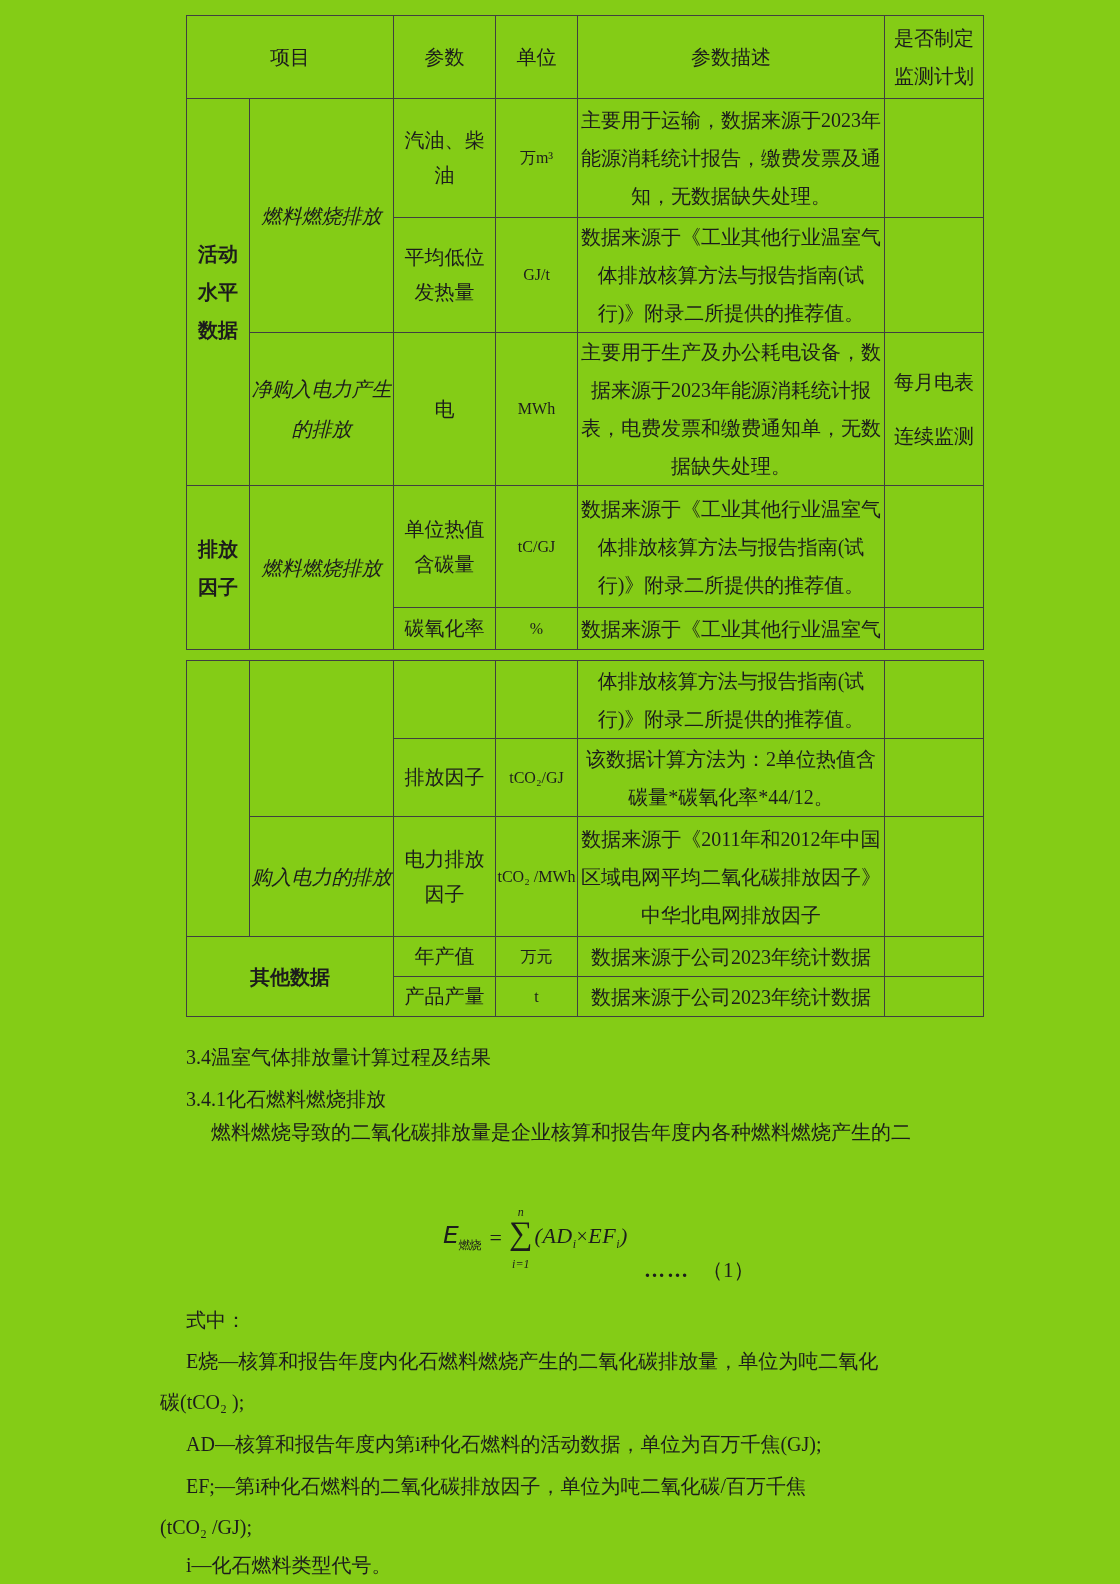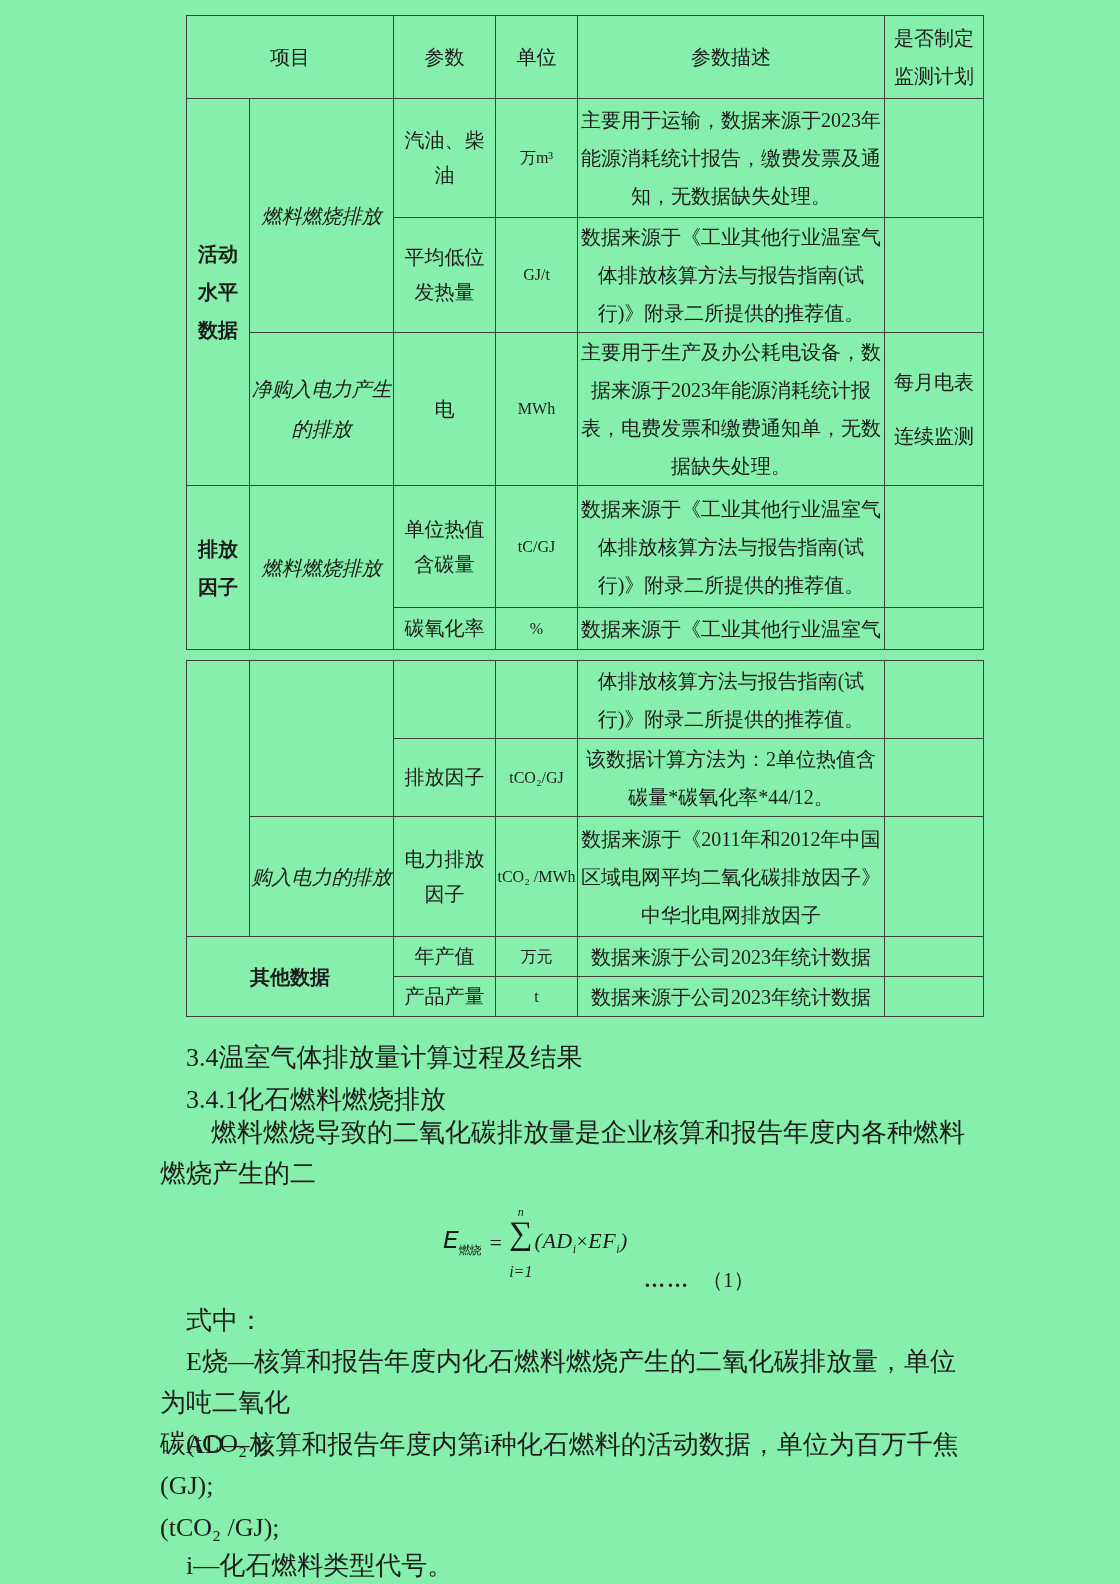--- a/index.html
+++ b/index.html
@@ -1,21 +1,21 @@
 <!DOCTYPE html>
 <html><head>
 <meta charset="utf-8">
 <style>
   html,body { margin:0; padding:0; background:#e8e8e8; }
   .page {
     position: relative;
     width: 1120px;
     height: 1584px;
     margin: 0 auto;
-    background: #86efac;
+    background: #84cc16;
     font-family: "Liberation Serif", serif;
     color: #1c1c1c;
     overflow: hidden;
   }
   table.doc-table {
     position: absolute;
     left: 186px;
     border-collapse: collapse;
     table-layout: fixed;
     width: 797px;
@@ -48,42 +48,42 @@
   #t2 tr:nth-child(1){ height: 78px; }
   #t2 tr:nth-child(2){ height: 78px; }
   #t2 tr:nth-child(3){ height: 120px; }
   #t2 tr:nth-child(4){ height: 40px; }
   #t2 tr:nth-child(5){ height: 40px; }
 
   .bodytext {
     position: absolute;
     left: 160px;
     width: 812px;
-    font-size: 26px;
+    font-size: 20px;
     line-height: 41px;
   }
   .indent-sm { padding-left: 26px; }
   .indent-first-sm { text-indent: 26px; }
   .indent-first-lg { text-indent: 51px; }
 
   .formula {
     position: absolute;
     left: 443px;
     top: 1206px;
     display: flex;
     align-items: center;
     font-family: "Liberation Serif", serif;
   }
   .f-lhs { font-size: 26px; font-style: italic; font-family: Liberation Mono, monospace; }
   .f-lhs-sub { font-size: 12px; font-style: normal; vertical-align: -6px; letter-spacing: -1px; }
   .f-eq { font-size: 22px; margin: 0 7px 0 9px; }
   .f-sum { display: inline-flex; flex-direction: column; align-items: center; line-height: 1; }
   .f-sum-upper { font-size: 12px; font-style: italic; margin-bottom: 1px; }
   .f-sigma { font-size: 33px; line-height: 0.9; }
-  .f-sum-lower { font-size: 16px; font-style: italic; margin-top: 15px; }
+  .f-sum-lower { font-size: 12px; font-style: italic; margin-top: 9px; }
   .f-term { font-size: 22px; font-style: italic; margin-left: 2px; letter-spacing: 0.5px; }
   .f-term sub { font-size: 12px; }
   .f-times { font-style: normal; font-size: 20px; }
   .f-tail { align-self: flex-end; margin-left: 16px; margin-bottom: -14px; font-size: 21px; }
   .f-dots { letter-spacing: 2px; font-weight: bold; }
   .f-label { margin-left: 12px; }
 </style>
 </head>
 <body>
 
@@ -207,17 +207,17 @@
     <span class="f-term"><span>(</span><span>AD</span><sub>i</sub><span class="f-times">×</span><span>EF</span><sub>i</sub><span>)</span></span>
     <span class="f-tail"><span class="f-dots">……</span><span class="f-label">（1）</span></span>
   </div>
 
   <div class="bodytext indent-first-sm" style="top:1341px"><span>E烧—核算和报告年度内化石燃料燃烧产生的二氧化碳排放量，单位为吨二氧化</span><br><span>碳(tCO₂ );</span></div>
 
   <div class="bodytext indent-sm" style="top:1300px">式中：</div>
 
   <div class="bodytext indent-first-sm" style="top:1424px">AD—核算和报告年度内第i种化石燃料的活动数据，单位为百万千焦(GJ);</div>
 
-  <div class="bodytext indent-first-sm" style="top:1466px"><br><span>(tCO₂ /GJ);</span></div>
+  <div class="bodytext indent-first-sm" style="top:1466px"><span>EF;—第i种化石燃料的二氧化碳排放因子，单位为吨二氧化碳/百万千焦</span><br><span>(tCO₂ /GJ);</span></div>
 
   <div class="bodytext indent-first-sm" style="top:1545px">i—化石燃料类型代号。</div>
 
 </div>
 
 </body></html>

